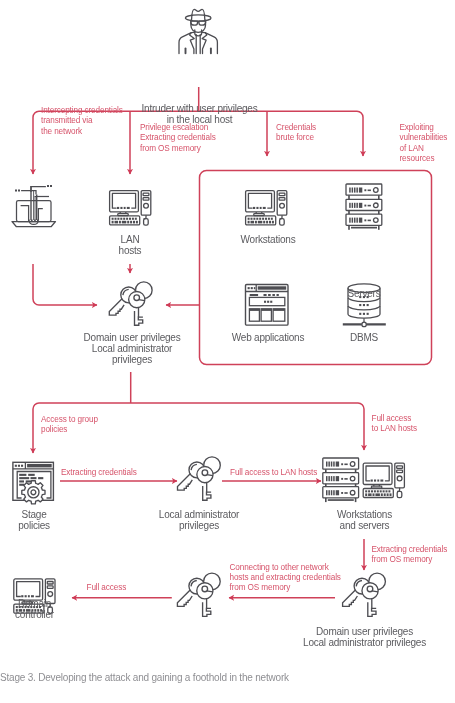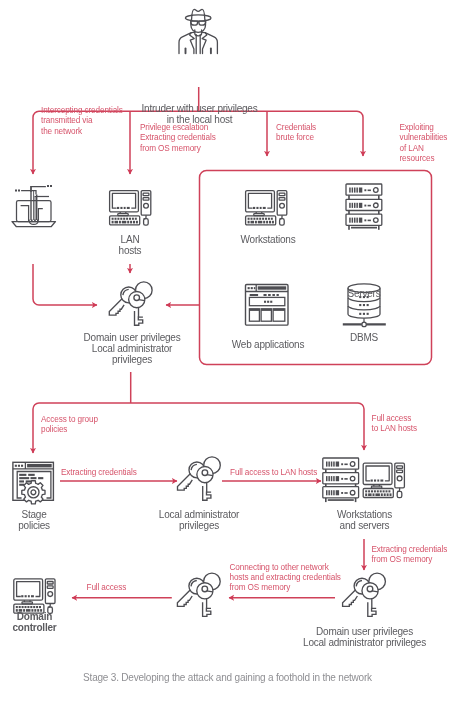--- a/index.html
+++ b/index.html
@@ -3,21 +3,21 @@
 <meta charset="utf-8">
 <style>
   html,body{margin:0;padding:0;}
   body{width:455px;height:703px;background:#ffffff;font-family:"Liberation Sans",sans-serif;
        overflow:hidden;position:relative;}
   #page{position:absolute;left:0;top:0;width:455px;height:703px;}
   .lbl{position:absolute;color:#5b5b5f;font-size:10px;line-height:11.3px;text-align:center;
        white-space:pre-line;letter-spacing:-0.22px;}
   .rlbl{position:absolute;color:#d6536a;font-size:8.2px;line-height:10.4px;white-space:pre-line;
         letter-spacing:-0.12px;}
-  .caption{position:absolute;color:#8f8f93;font-size:10px;letter-spacing:-0.2px;text-align:center;}
+  .caption{position:absolute;color:#8f8f93;font-size:10px;letter-spacing:-0.2px;text-align:left;}
   svg{position:absolute;left:0;top:0;}
 </style>
 </head>
 <body>
 
 <div id="page">
 
 <svg id="arrows" width="455" height="703" viewBox="0 0 455 703">
   <defs>
     <marker id="ah" markerWidth="7" markerHeight="7" refX="5.4" refY="3.5" orient="auto" markerUnits="userSpaceOnUse">
@@ -309,21 +309,21 @@
 <div class="rlbl" style="left:374.5px;top:123px;margin-left:25px;">Exploiting
 vulnerabilities
 of LAN resources</div>
 
 <div class="lbl" style="left:112px;top:59px;width:175px;margin-top:44px;">Intruder with user privileges
 in the local host</div>
 <div class="lbl" style="left:100px;top:233.5px;width:60px;">LAN
 hosts</div>
 <div class="lbl" style="left:228px;top:233.5px;width:80px;">Workstations</div>
 <div class="lbl" style="left:334px;top:248px;width:60px;margin-top:40px;">Servers</div>
-<div class="lbl" style="left:225px;top:339px;width:86px;">Web applications</div>
+<div class="lbl" style="left:225px;top:332px;width:86px;">Web applications</div>
 <div class="lbl" style="left:334px;top:332px;width:60px;">DBMS</div>
 <div class="lbl" style="left:68.5px;top:331.5px;width:127px;">Domain user privileges
 Local administrator
 privileges</div>
 
 <div class="rlbl" style="left:41px;top:415px;">Access to group
 policies</div>
 <div class="rlbl" style="left:371.5px;top:414px;">Full access
 to LAN hosts</div>
 <div class="rlbl" style="left:61px;top:467.5px;">Extracting credentials</div>
@@ -334,20 +334,20 @@
 hosts and extracting credentials
 from OS memory</div>
 <div class="rlbl" style="left:86.5px;top:583px;">Full access</div>
 
 <div class="lbl" style="left:4px;top:509px;width:60px;">Stage
 policies</div>
 <div class="lbl" style="left:135.5px;top:509px;width:127px;">Local administrator
 privileges</div>
 <div class="lbl" style="left:319.5px;top:509px;width:90px;">Workstations
 and servers</div>
-<div class="lbl" style="left:4.5px;top:611px;width:60px;font-weight:bold;">Domain
+<div class="lbl" style="left:4.5px;top:598px;width:60px;">Domain
 controller</div>
 <div class="lbl" style="left:289.5px;top:626px;width:150px;">Domain user privileges
 Local administrator privileges</div>
 
 <div class="caption" style="left:0px;top:672px;width:455px;">Stage 3. Developing the attack and gaining a foothold in the network</div>
 
 </div>
 
 </body></html>

